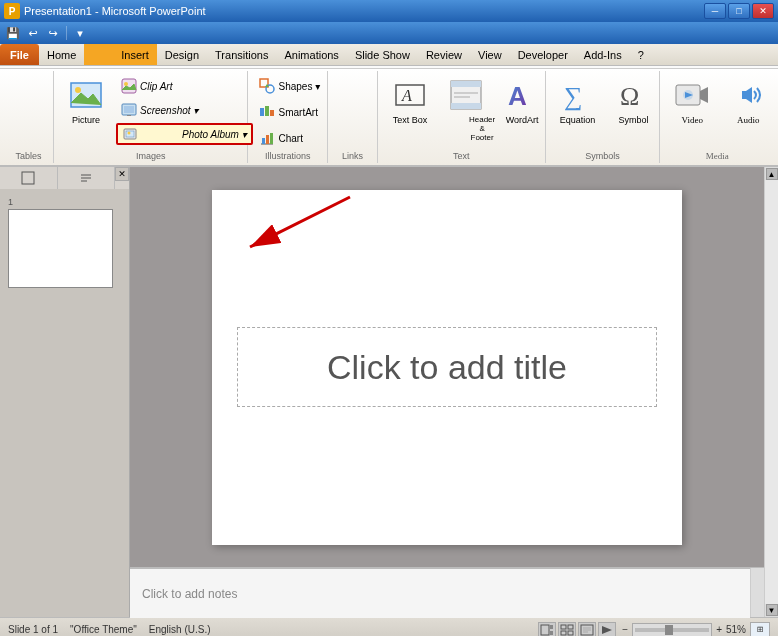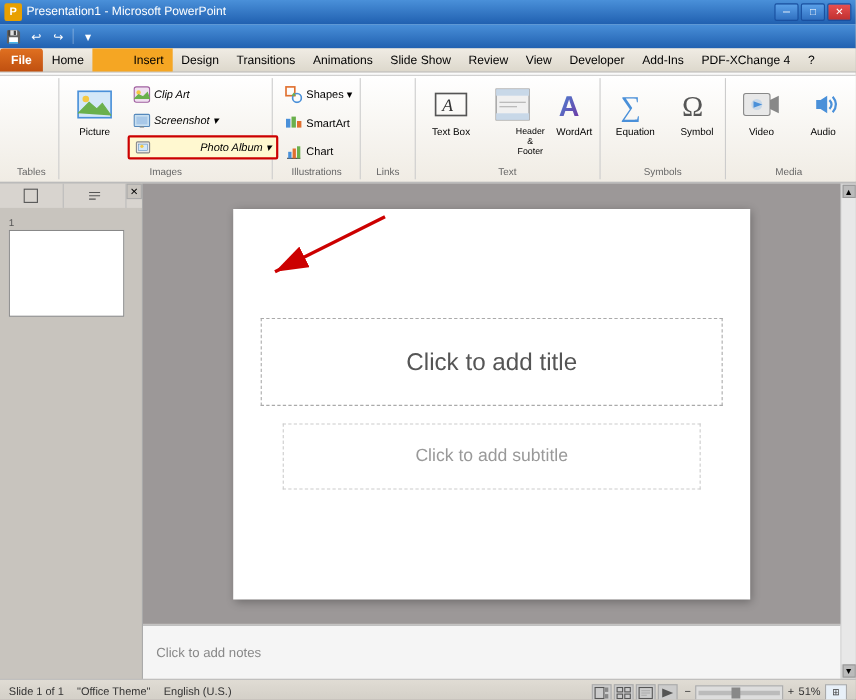--- a/index.html
+++ b/index.html
@@ -57,21 +57,21 @@
     }
 
     .ribbon-group {
       display: flex;
       flex-direction: column;
       align-items: flex-start;
       padding: 2px 6px;
       border-right: 1px solid #ccc;
       min-width: 50px;
     }
-    .ribbon-group:last-child { border-right: none; }
+    .ribbon-group:last-child { border-right: none; font-family: Liberation Serif, serif; }
 
     .ribbon-group-label {
       font-size: 9px;
       color: #666;
       text-align: center;
       margin-top: auto;
       width: 100%;
       text-align: center;
       padding-top: 2px;
     }
@@ -252,21 +252,21 @@
     }
 
     .title-placeholder {
       border: 1px dashed #aaa;
       width: 420px;
       height: 80px;
       display: flex;
       align-items: center;
       justify-content: center;
       color: #555;
-      font-size: 22px;
+      font-size: 34px;
     }
 
     .subtitle-placeholder {
       border: 1px dashed #ccc;
       width: 380px;
       height: 60px;
       display: flex;
       align-items: center;
       justify-content: center;
       color: #999;
@@ -357,21 +357,20 @@
 
     .canvas-notes-wrapper {
       display: flex;
       flex-direction: column;
       flex: 1;
     }
 
     .notes-row {
       display: flex;
       height: 50px;
-      flex-direction: column;
     }
   </style>
 </head>
 <body>
 
 <div class="title-bar">
   <div class="title-bar-left">
     <div class="title-bar-icon">P</div>
     <span class="title-bar-text">Presentation1 - Microsoft PowerPoint</span>
   </div>
@@ -395,21 +394,20 @@
   <div class="menu-item">Home</div>
   <div class="menu-item active">Insert</div>
   <div class="menu-item">Design</div>
   <div class="menu-item">Transitions</div>
   <div class="menu-item">Animations</div>
   <div class="menu-item">Slide Show</div>
   <div class="menu-item">Review</div>
   <div class="menu-item">View</div>
   <div class="menu-item">Developer</div>
   <div class="menu-item">Add-Ins</div>
-  <div class="menu-item">PDF-XChange 4</div>
   <div class="menu-item">?</div>
 </div>
 
 <div class="ribbon">
   <div class="ribbon-content">
 
     <div class="ribbon-group">
       <div class="ribbon-group-label">Tables</div>
     </div>
 
@@ -621,23 +619,20 @@
       <div class="slide-thumbnail"></div>
     </div>
   </div>
 
   <div class="canvas-notes-wrapper" style="flex:1; display:flex; flex-direction:column; position:relative;">
 
     <div class="canvas-area" style="flex:1; position:relative;">
       <div class="slide-canvas">
         <div class="title-placeholder">
           <span>Click to add title</span>
-        </div>
-        <div class="subtitle-placeholder">
-          <span>Click to add subtitle</span>
         </div>
       </div>
 
       <svg style="position:absolute; top:0; left:0; width:100%; height:100%; pointer-events:none;">
 
         <defs>
           <marker id="arrowhead" markerWidth="10" markerHeight="7" refX="10" refY="3.5" orient="auto">
             <polygon points="0 0, 10 3.5, 0 7" fill="#cc0000"></polygon>
           </marker>
         </defs>

